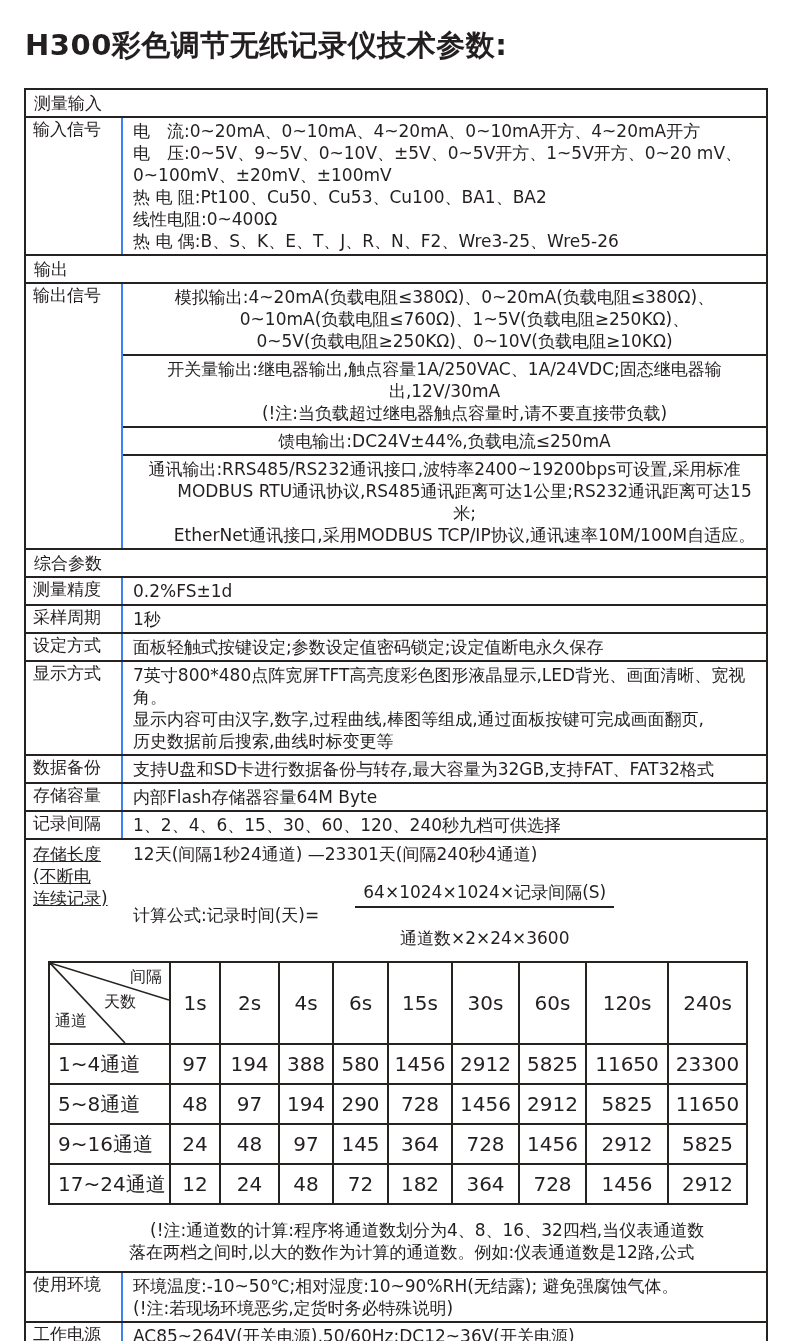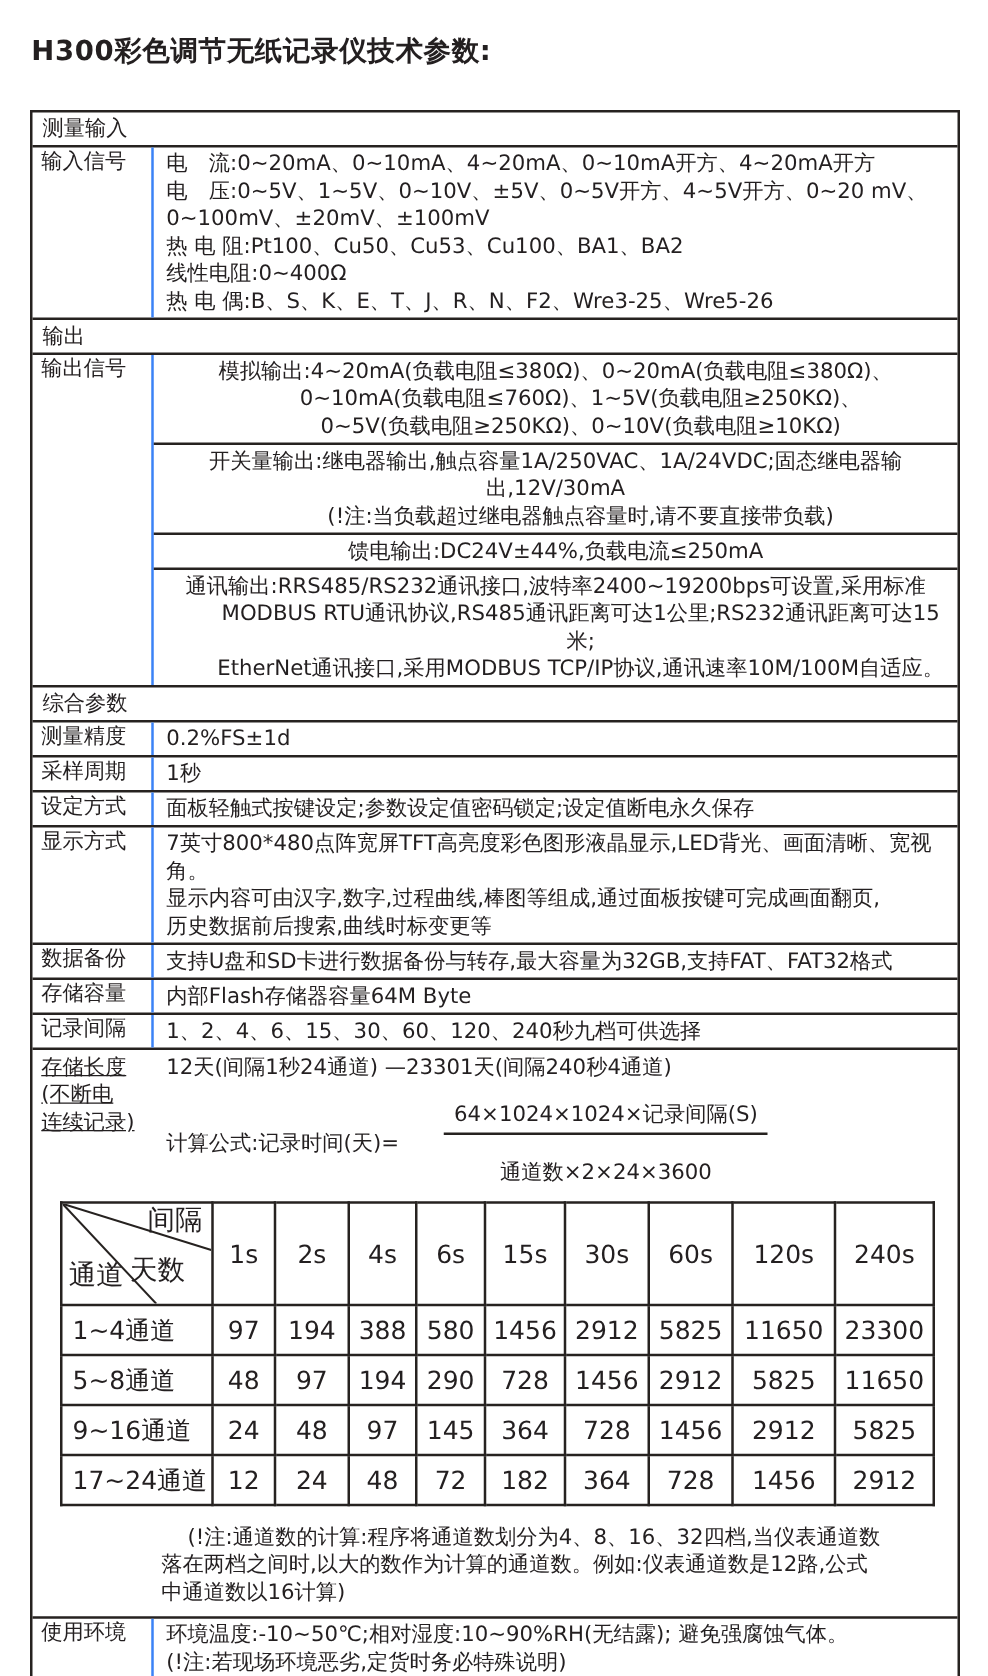--- a/index.html
+++ b/index.html
@@ -12,21 +12,21 @@
     width: 790px;
     height: 1341px;
     font-family: "DejaVu Sans", sans-serif;
     color: #231f20;
     overflow: hidden;
   }
   .title {
     position: absolute;
     left: 25px;
     top: 26px;
-    font-size: 22px;
+    font-size: 29px;
     font-weight: 700;
     letter-spacing: 0.5px;
   }
   .spec {
     position: absolute;
     left: 24px;
     top: 88px;
     width: 744px;
     border: 2px solid #262220;
     box-sizing: border-box;
@@ -81,44 +81,44 @@
   .mini .c2 { width: 59px; }
   .mini .c3 { width: 54px; }
   .mini .c4 { width: 55px; }
   .mini .c5 { width: 64px; }
   .mini .c6 { width: 67px; }
   .mini .c7 { width: 67px; }
   .mini .c8 { width: 82px; }
   .mini .c9 { width: 79px; }
   .mini .corner { position: relative; height: 80px; padding: 0; }
   .corner svg { position: absolute; left: 0; top: 0; }
-  .corner span { position: absolute; font-size: 22px; line-height: 20px; }
+  .corner span { position: absolute; font-size: 16px; line-height: 20px; }
   .lbl-interval { right: 7px; top: 4px; }
-  .lbl-days { left: 54px; top: 44px; }
+  .lbl-days { left: 54px; top: 29px; }
   .lbl-channel { left: 5px; top: 48px; }
 
   .note { padding: 0 10px 0 103px; }
   .note-first { text-indent: 21px; }
 </style>
 </head>
 <body>
 
 <div class="title">H300彩色调节无纸记录仪技术参数:</div>
 
 <div class="spec">
 
   <div class="row section">
     <div class="full">测量输入</div>
   </div>
 
   <div class="row">
     <div class="label">输入信号</div>
     <div class="content">
       <div>电　流:0~20mA、0~10mA、4~20mA、0~10mA开方、4~20mA开方</div>
-      <div>电　压:0~5V、1~5V、0~10V、±5V、0~5V开方、4~5V开方、0~20 mV、</div>
+      <div>电　压:0~5V、9~5V、0~10V、±5V、0~5V开方、1~5V开方、0~20 mV、</div>
       <div>0~100mV、±20mV、±100mV</div>
       <div>热 电 阻:Pt100、Cu50、Cu53、Cu100、BA1、BA2</div>
       <div>线性电阻:0~400Ω</div>
       <div>热 电 偶:B、S、K、E、T、J、R、N、F2、Wre3-25、Wre5-26</div>
     </div>
   </div>
 
   <div class="row section">
     <div class="full">输出</div>
   </div>
@@ -287,21 +287,20 @@
           <td>728</td>
           <td>1456</td>
           <td>2912</td>
         </tr>
       </tbody>
     </table>
 
     <div class="note">
       <div class="note-first">(!注:通道数的计算:程序将通道数划分为4、8、16、32四档,当仪表通道数</div>
       <div>落在两档之间时,以大的数作为计算的通道数。例如:仪表通道数是12路,公式</div>
-      <div>中通道数以16计算)</div>
     </div>
   </div>
 
   <div class="row">
     <div class="label">使用环境</div>
     <div class="content">
       <div>环境温度:-10~50℃;相对湿度:10~90%RH(无结露); 避免强腐蚀气体。</div>
       <div>(!注:若现场环境恶劣,定货时务必特殊说明)</div>
     </div>
   </div>

